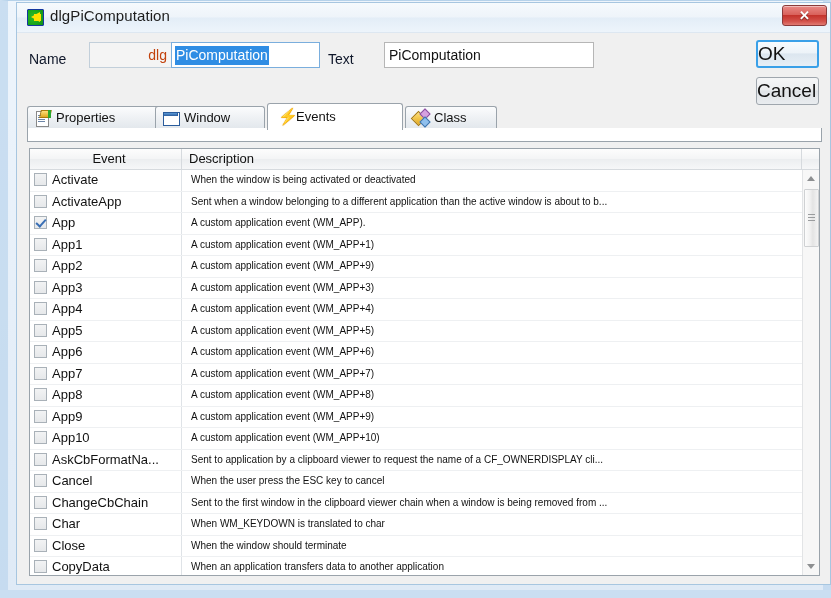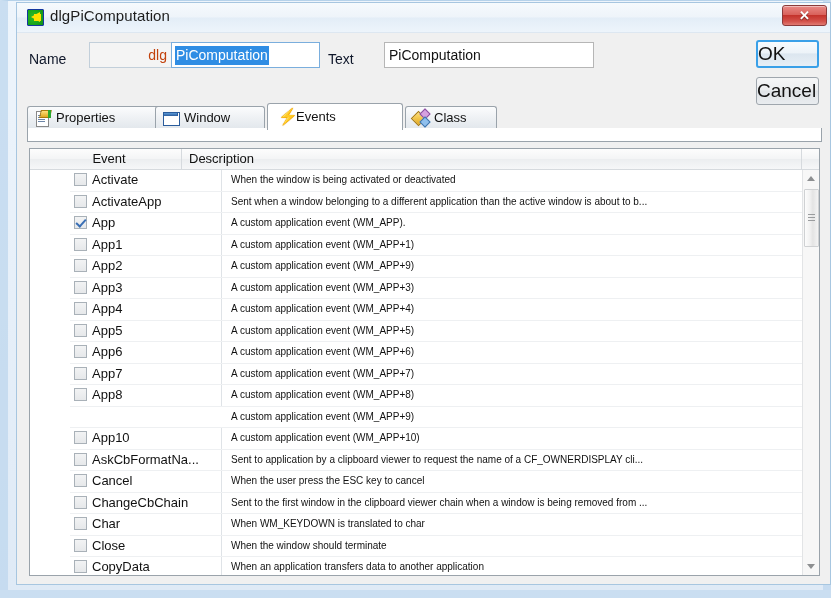--- a/index.html
+++ b/index.html
@@ -332,21 +332,20 @@
   }
   .lv-h-event { left: 0; width: 152px; text-align: center; }
   .lv-h-desc { left: 152px; width: 620px; }
 
   .lv-rows {
     position: absolute;
     left: 0; top: 21px;
     right: 0;
     bottom: 0;
     overflow: hidden;
-    margin-left: 40px;
   }
   .lv-row {
     position: relative;
     height: 21.5px;
     border-bottom: 1px solid #eef0f2;
     box-sizing: border-box;
     white-space: nowrap;
   }
   .cell-event {
     position: absolute;
@@ -562,20 +561,21 @@
           </div>
           <div class="lv-row">
             <div class="cell-event"><span class="cbx"></span><span>App7</span></div>
             <div class="cell-desc">A custom application event (WM_APP+7)</div>
           </div>
           <div class="lv-row">
             <div class="cell-event"><span class="cbx"></span><span>App8</span></div>
             <div class="cell-desc">A custom application event (WM_APP+8)</div>
           </div>
           <div class="lv-row">
+            <div class="cell-event"><span class="cbx"></span><span>App9</span></div>
             <div class="cell-desc">A custom application event (WM_APP+9)</div>
           </div>
           <div class="lv-row">
             <div class="cell-event"><span class="cbx"></span><span>App10</span></div>
             <div class="cell-desc">A custom application event (WM_APP+10)</div>
           </div>
           <div class="lv-row">
             <div class="cell-event"><span class="cbx"></span><span>AskCbFormatNa...</span></div>
             <div class="cell-desc">Sent to application by a clipboard viewer to request the name of a CF_OWNERDISPLAY cli...</div>
           </div>

